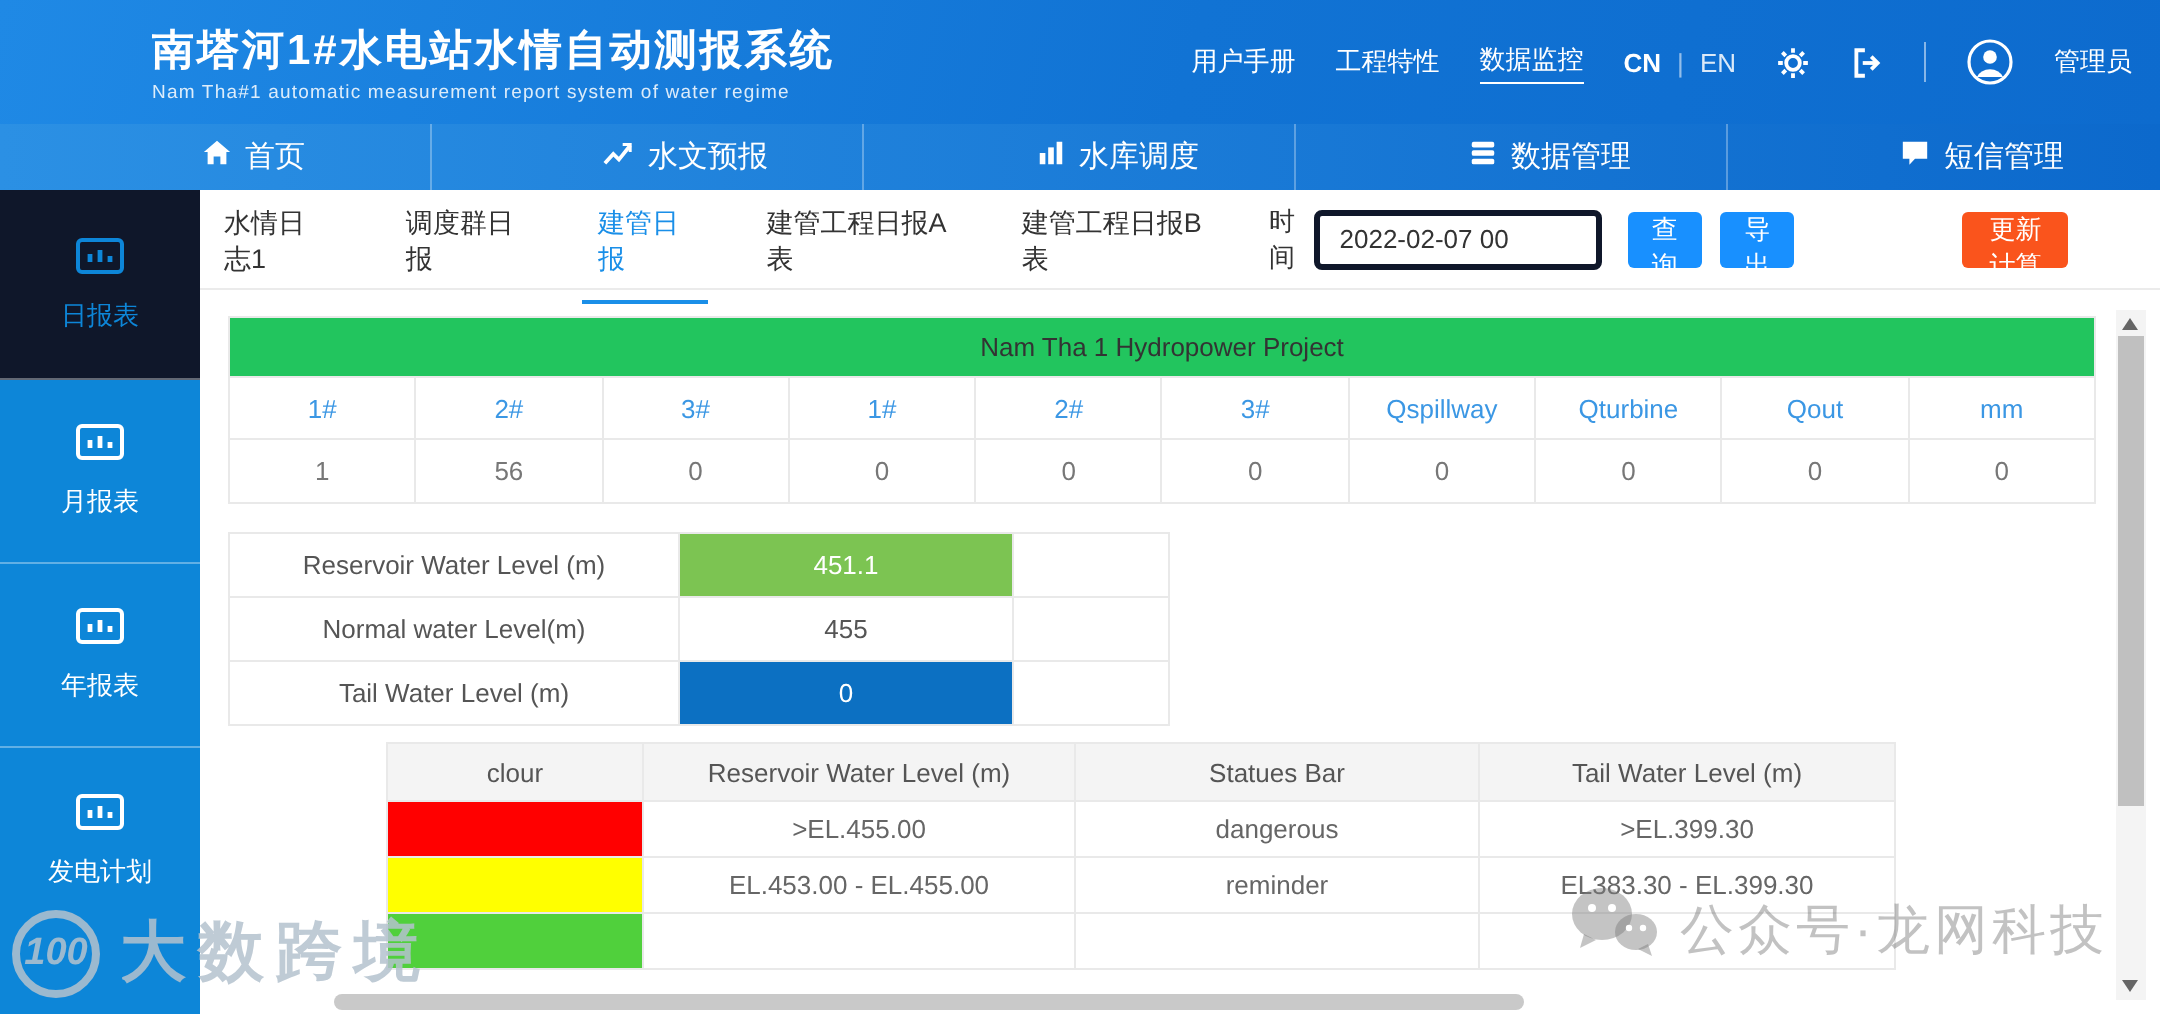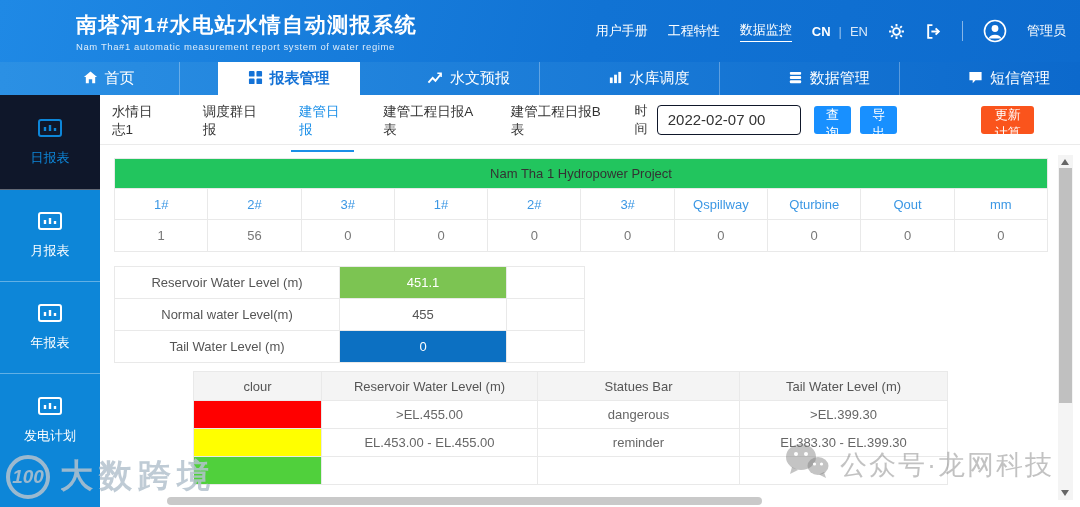--- a/index.html
+++ b/index.html
@@ -42,22 +42,22 @@
   .side-item.active { background:#0f172a; color:#0d86d8; height:95px; }
 
   
   .content { position:absolute; left:100px; top:95px; width:980px; height:412px; background:#fff; }
   .subbar { height:50px; display:flex; align-items:center; border-bottom:1px solid #ebebeb; padding-left:8px; }
   .subtab { font-size:13.5px; color:#333; margin-right:29px; padding:15px 4px 13px 4px; cursor:pointer; position:relative; }
   .subtab.active { color:#1a8fe8; }
   .subtab.active::after { content:""; position:absolute; left:-4px; right:-4px; bottom:0; height:2px; background:#1a8fe8; }
   .ctrl { margin-left:auto; display:flex; align-items:center; }
   .ctrl-label { font-size:13px; color:#333; margin-right:9px; }
-  .time-input { width:144px; height:30px; border:1px solid #0f172a; border-radius:4px; padding:0 10px;
-                font-size:15px; color:#333; font-family:inherit; outline:none; }
+  .time-input { width:144px; height:30px; border:3px solid #0f172a; border-radius:4px; padding:0 10px;
+                font-size:13px; color:#333; font-family:inherit; outline:none; }
   .btn { border:none; border-radius:3px; color:#fff; font-size:13px; height:28px; padding:0 12px;
          cursor:pointer; font-family:inherit; }
   .btn-blue { background:#1890ff;font-family:Liberation Serif, serif; }
   .btn-q { margin-left:13px; }
   .btn-e { margin-left:9px; }
   .btn-orange { background:#fa541c; margin-left:84px; margin-right:46px; padding:0 13px; }
 
   .body-scroll { position:absolute; left:0; top:51px; right:0; bottom:6px; overflow:hidden; }
 
   table { border-collapse:collapse; table-layout:fixed; font-size:13px; }
@@ -140,31 +140,20 @@
   </div>
 
   <div class="nav">
     <div class="nav-tab">
       <span>
         <svg width="15" height="15" viewBox="0 0 16 16" fill="currentColor">
             <path d="M8 1.5L15 7.5h-2V14H9.8V9.8H6.2V14H3V7.5H1z"></path>
           </svg>
       </span>
       <span>首页</span>
-    </div>
-    <div class="nav-tab active">
-      <span>
-        <svg width="15" height="15" viewBox="0 0 16 16" fill="currentColor">
-          <rect x="1" y="1" width="6" height="6" rx="1"></rect>
-            <rect x="9" y="1" width="6" height="6" rx="1"></rect>
-          <rect x="1" y="9" width="6" height="6" rx="1"></rect>
-            <rect x="9" y="9" width="6" height="6" rx="1"></rect>
-        </svg>
-      </span>
-      <span>报表管理</span>
     </div>
     <div class="nav-tab">
       <span>
         <svg width="16" height="15" viewBox="0 0 16 16" fill="none" stroke="currentColor" stroke-width="2">
             <path d="M1 13.5l4.5-5 3 3L14.5 4"></path>
             <path d="M10.5 3.5h4v4" stroke-width="1.6"></path>
           </svg>
       </span>
       <span>水文预报</span>
     </div>

